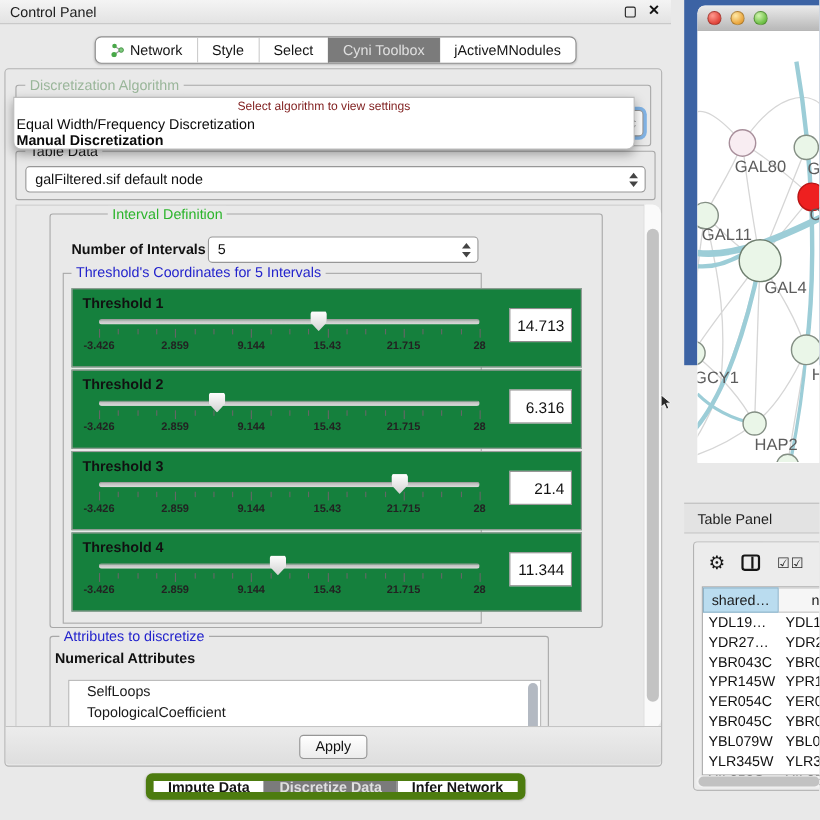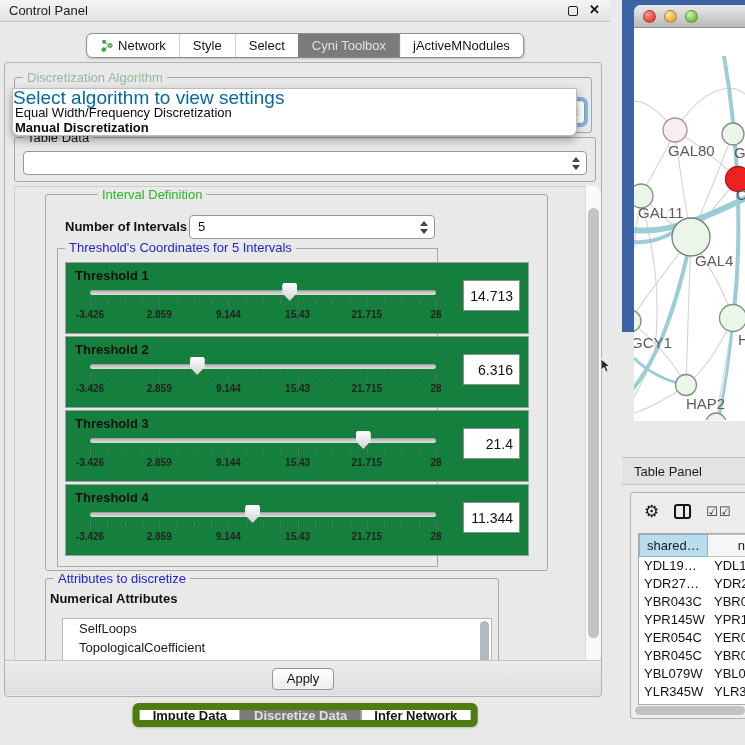--- a/index.html
+++ b/index.html
@@ -38,21 +38,21 @@
     justify-content:center; gap:3px; }
   .combo .up { width:0; height:0; border-left:4px solid transparent; border-right:4px solid transparent; border-bottom:5px solid #444; }
   .combo .dn { width:0; height:0; border-left:4px solid transparent; border-right:4px solid transparent; border-top:5px solid #444; }
   .combo.focused { box-shadow:0 0 0 3px rgba(94,160,227,.75); }
 
   .algo-group { left:9px; top:14px; width:578px; height:56px; }
   .algo-combo { left:8px; top:22px; width:562px; height:24px; }
 
   .popup { position:absolute; left:12px; top:88px; width:565px; height:48px; background:#fff;
     border:1px solid #bdbdbd; border-radius:0 0 7px 7px; box-shadow:0 4px 10px rgba(0,0,0,.35); z-index:20; padding-top:1px; }
-  .popup-prompt { color:#0369a1; font-size:19px; height:15px; line-height:15px; }
+  .popup-prompt { text-align:center; color:#7f1d1d; font-size:11px; height:15px; line-height:15px; }
   .popup-item { font-size:13px; color:#0a0a0a; height:15px; line-height:15px; padding-left:2px; }
   .popup-item.bold { font-weight:bold; }
 
   .td-group { left:9px; top:74px; width:582px; height:45px; }
   .td-combo { left:8px; top:13px; width:564px; height:24px; }
 
   .scroll-panel { position:absolute; left:9px; top:123px; width:573px; height:476px;
     border:1px solid #cdcdcd; background:#e9e9e9; overflow:hidden; }
   .vscroll { position:absolute; right:0px; top:123px; width:16px; height:476px; background:#fafafa;
     border-left:1px solid #d8d8d8; border-radius:0 8px 8px 0; }
@@ -188,20 +188,21 @@
         <div class="stepper">
             <span class="up"></span>
             <span class="dn"></span>
           </div>
       </div>
     </div>
 
     <div class="groupbox td-group">
       <span class="gb-title gb-black">Table Data</span>
       <div class="combo td-combo">
+        <span>galFiltered.sif default node</span>
         <div class="stepper">
             <span class="up"></span>
             <span class="dn"></span>
           </div>
       </div>
     </div>
 
     <div class="scroll-panel">
       <div class="groupbox interval-group">
         <span class="gb-title gb-green">Interval Definition</span>

